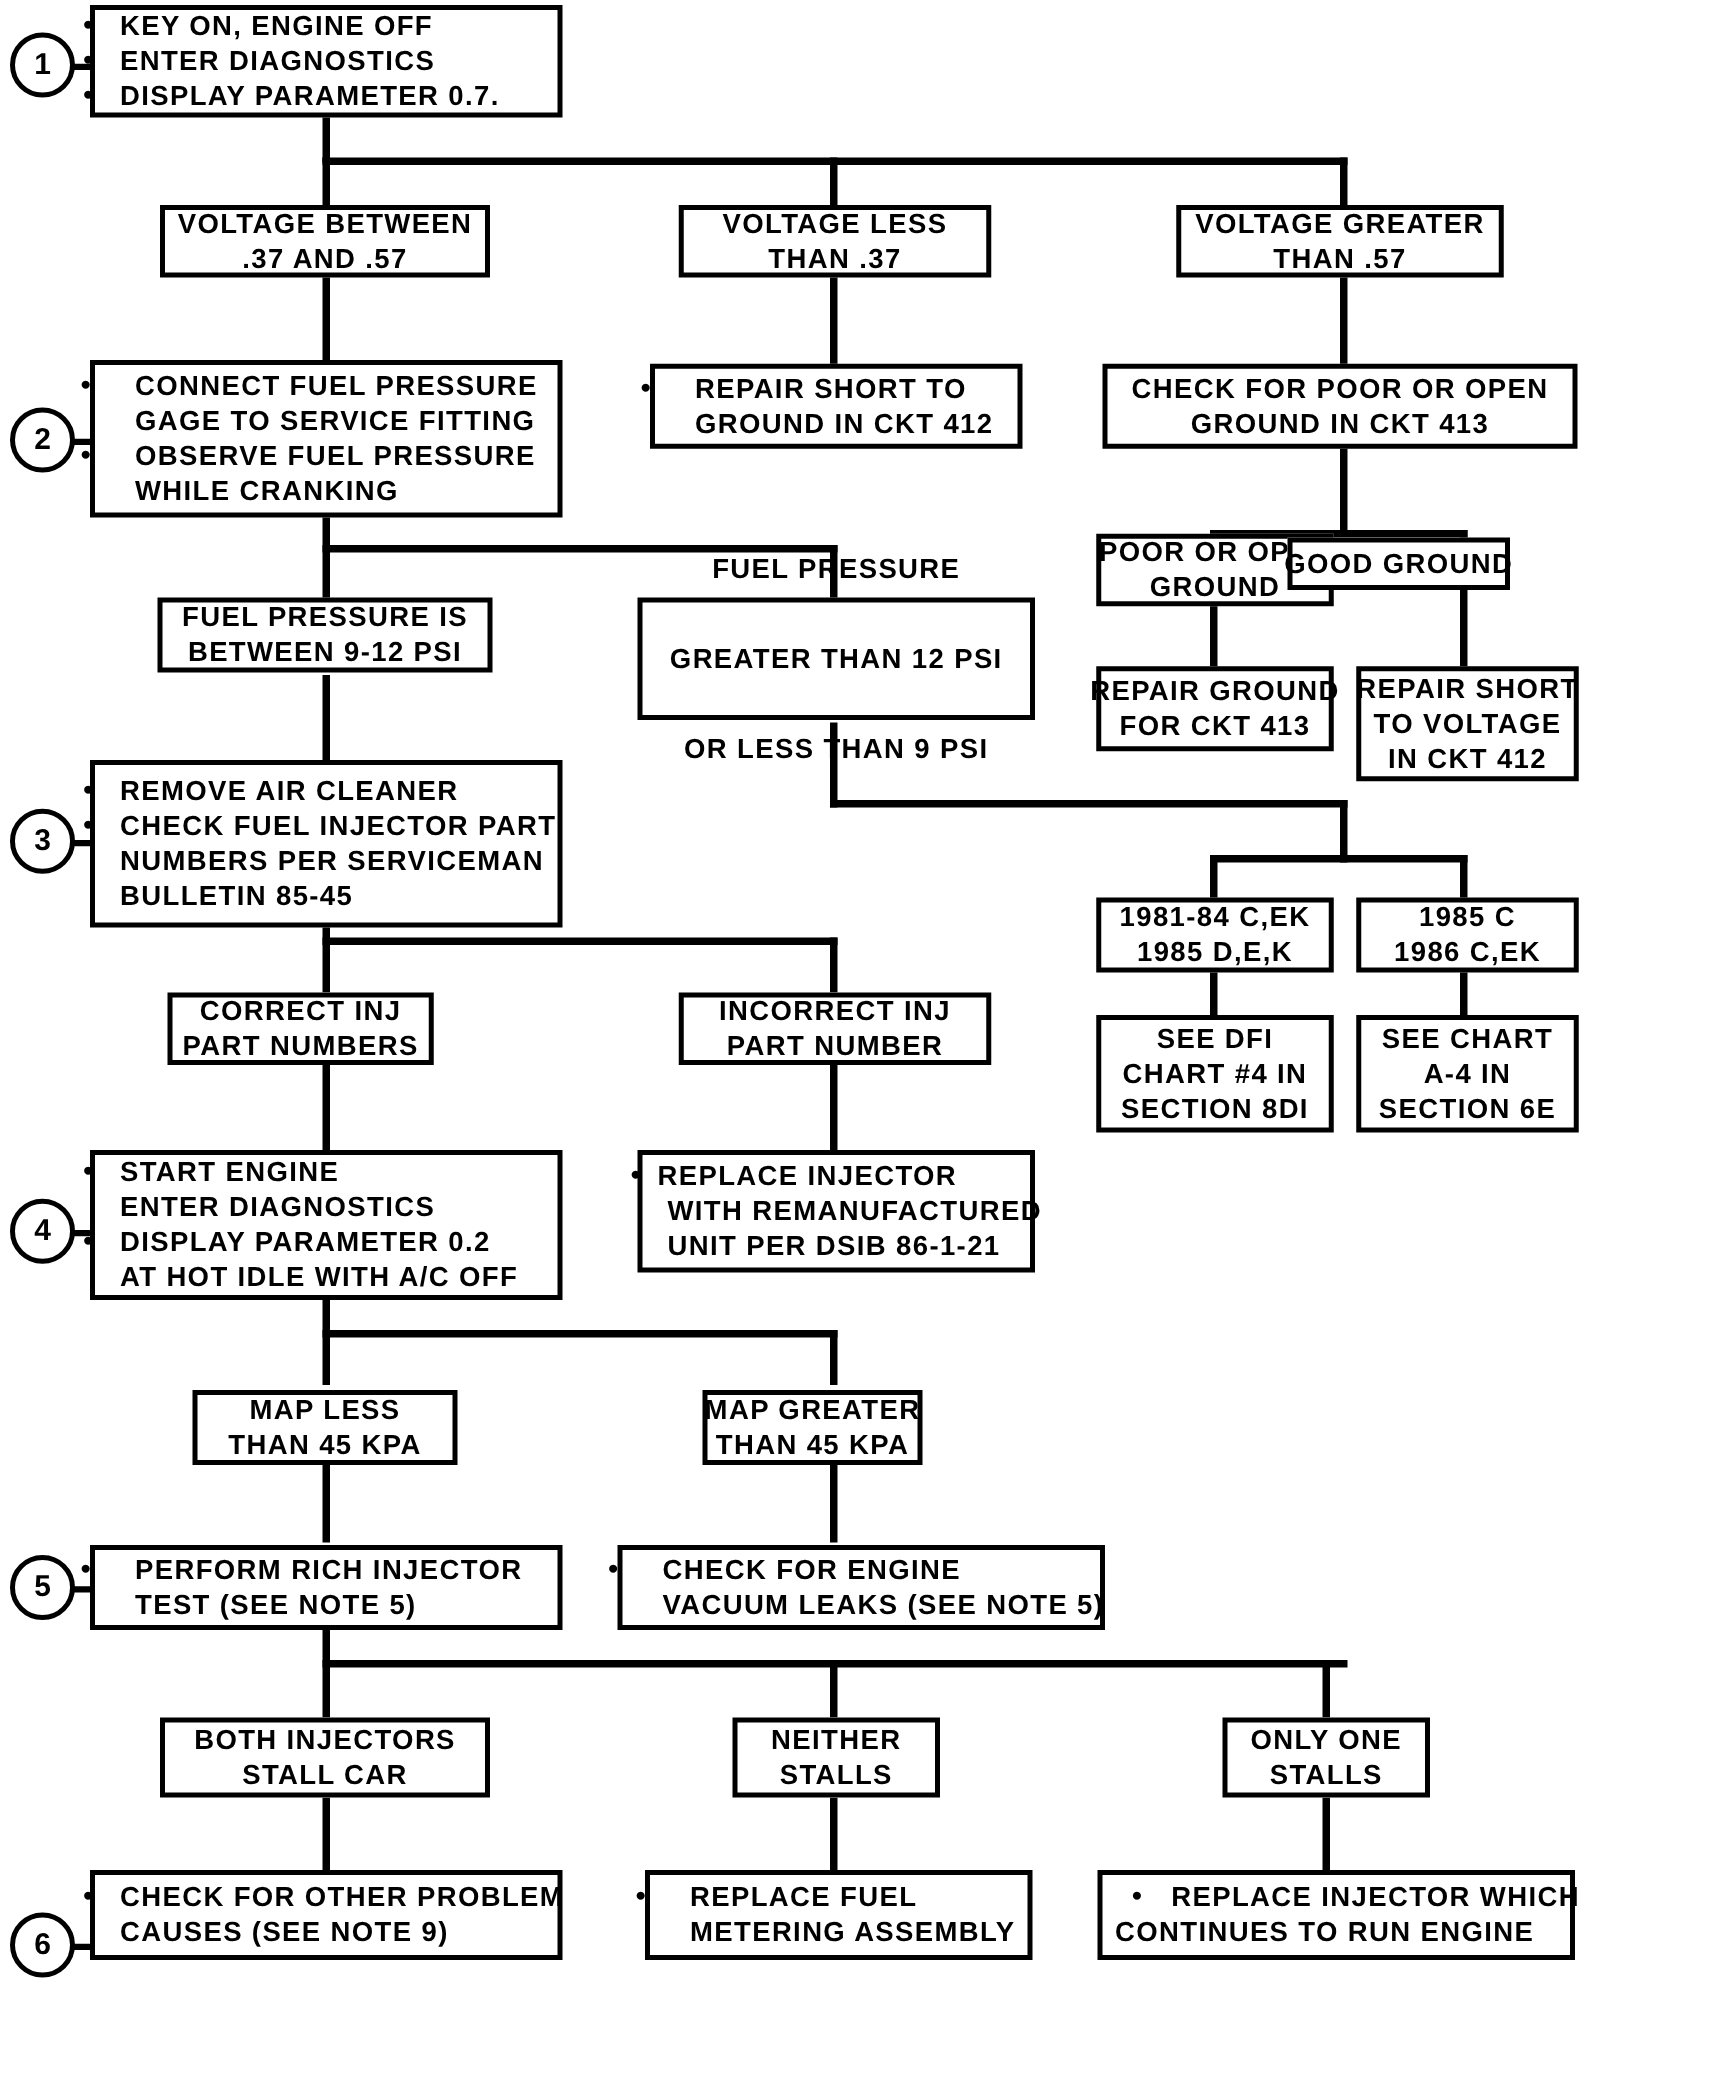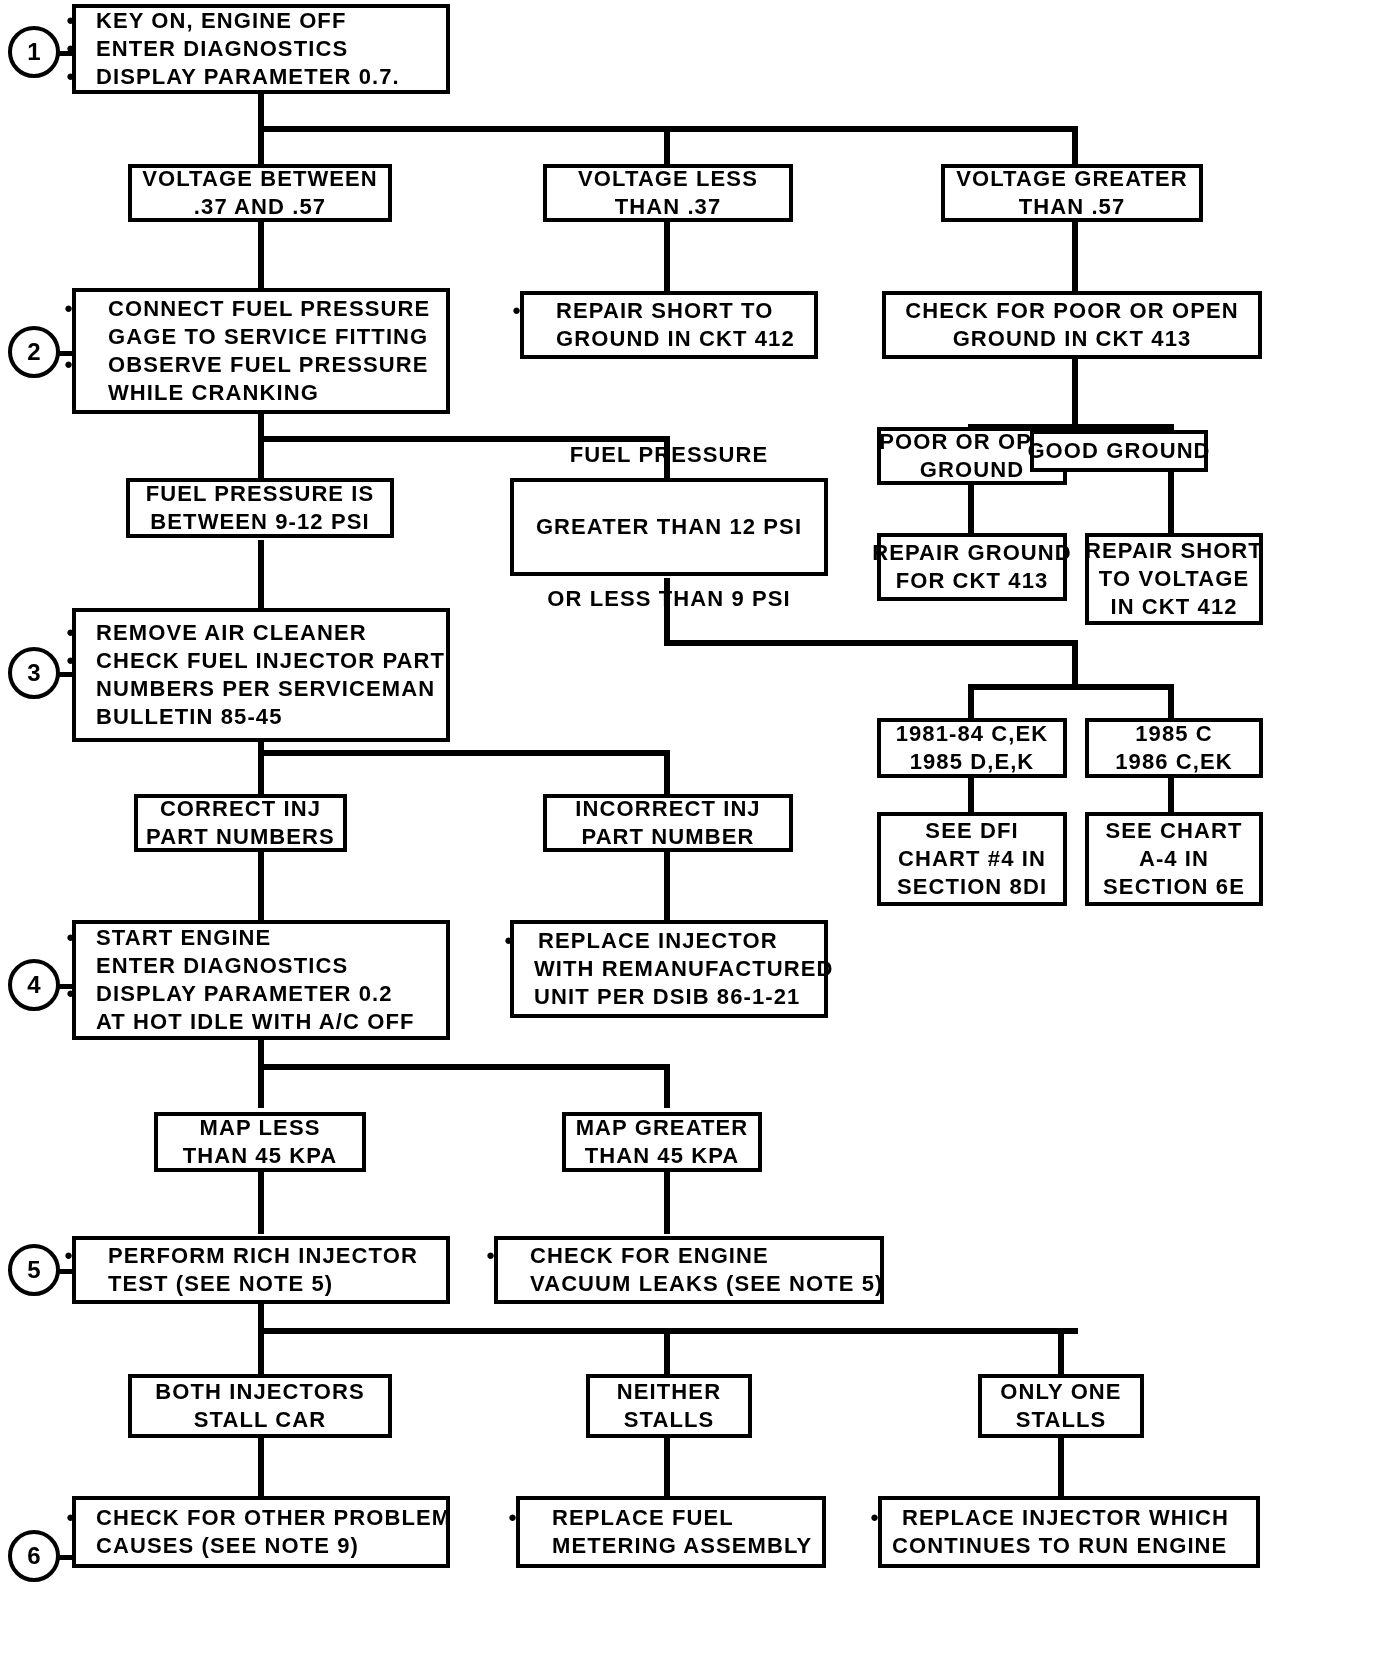--- a/index.html
+++ b/index.html
@@ -282,31 +282,31 @@
   </div>
 
   <div class="box lft bul" style="left:72px; top:920px; width:378px; height:120px;">
     <span class="ln bullet" style="padding-left:20px;">START ENGINE</span>
     <span class="ln" style="padding-left:20px;">ENTER DIAGNOSTICS</span>
     <span class="ln bullet" style="padding-left:20px;">DISPLAY PARAMETER 0.2</span>
     <span class="ln" style="padding-left:20px;">AT HOT IDLE WITH A/C OFF</span>
   </div>
 
   <div class="box lft bul" style="left:510px; top:920px; width:318px; height:98px;">
-    <span class="ln bullet" style="padding-left:24px;">REPLACE INJECTOR</span>
+    <span class="ln bullet" style="padding-left:12px;">REPLACE INJECTOR</span>
     <span class="ln" style="padding-left:20px;">WITH REMANUFACTURED</span>
     <span class="ln" style="padding-left:20px;">UNIT PER DSIB 86-1-21</span>
   </div>
 
   <div class="box ctr" style="left:154px; top:1112px; width:212px; height:60px;">
     <span class="ln">MAP LESS</span>
     <span class="ln">THAN 45 KPA</span>
   </div>
 
-  <div class="box ctr" style="left:562px; top:1112px; width:200px; height:60px;">
+  <div class="box ctr" style="left:562px; top:1112px; width:176px; height:60px;">
     <span class="ln">MAP GREATER</span>
     <span class="ln">THAN 45 KPA</span>
   </div>
 
   <div class="box lft bul" style="left:72px; top:1236px; width:378px; height:68px;">
     <span class="ln bullet-sp" style="padding-left:32px;">PERFORM RICH INJECTOR</span>
     <span class="ln" style="padding-left:32px;">TEST (SEE NOTE 5)</span>
   </div>
 
   <div class="box lft bul" style="left:494px; top:1236px; width:390px; height:68px;">
@@ -333,17 +333,17 @@
     <span class="ln bullet" style="padding-left:20px;">CHECK FOR OTHER PROBLEM</span>
     <span class="ln" style="padding-left:20px;">CAUSES (SEE NOTE 9)</span>
   </div>
 
   <div class="box lft bul" style="left:516px; top:1496px; width:310px; height:72px;">
     <span class="ln bullet-sp" style="padding-left:32px;">REPLACE FUEL</span>
     <span class="ln" style="padding-left:32px;">METERING ASSEMBLY</span>
   </div>
 
   <div class="box lft bul" style="left:878px; top:1496px; width:382px; height:72px;">
-    <span class="ln bullet-sp" style="padding-left:20px;">REPLACE INJECTOR WHICH</span>
+    <span class="ln bullet-sp" style="padding-left:20px;margin-left:35px;">REPLACE INJECTOR WHICH</span>
     <span class="ln" style="">CONTINUES TO RUN ENGINE</span>
   </div>
 
 </div>
 
 </body></html>

